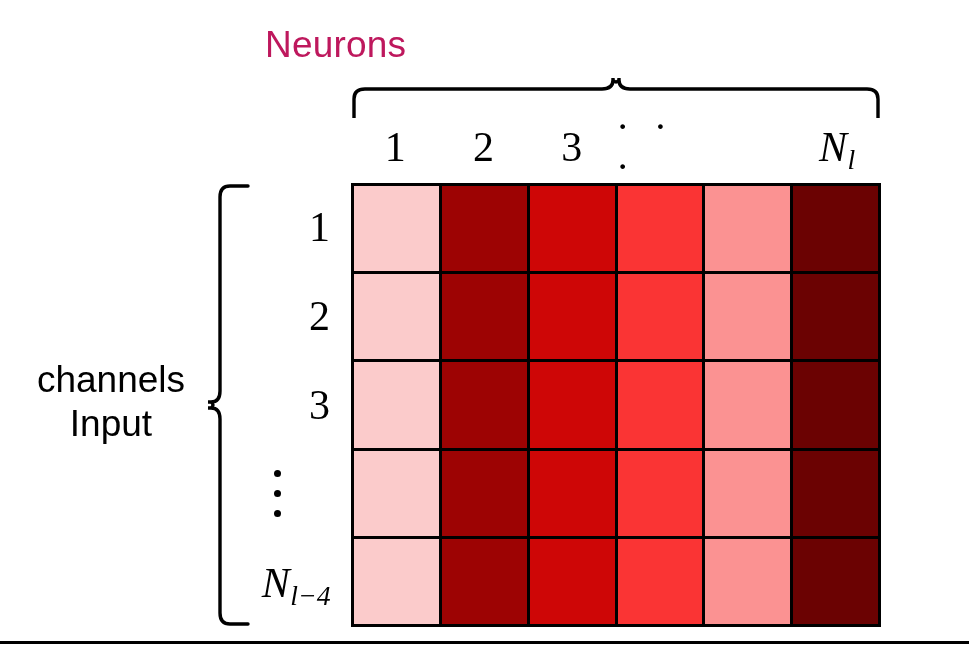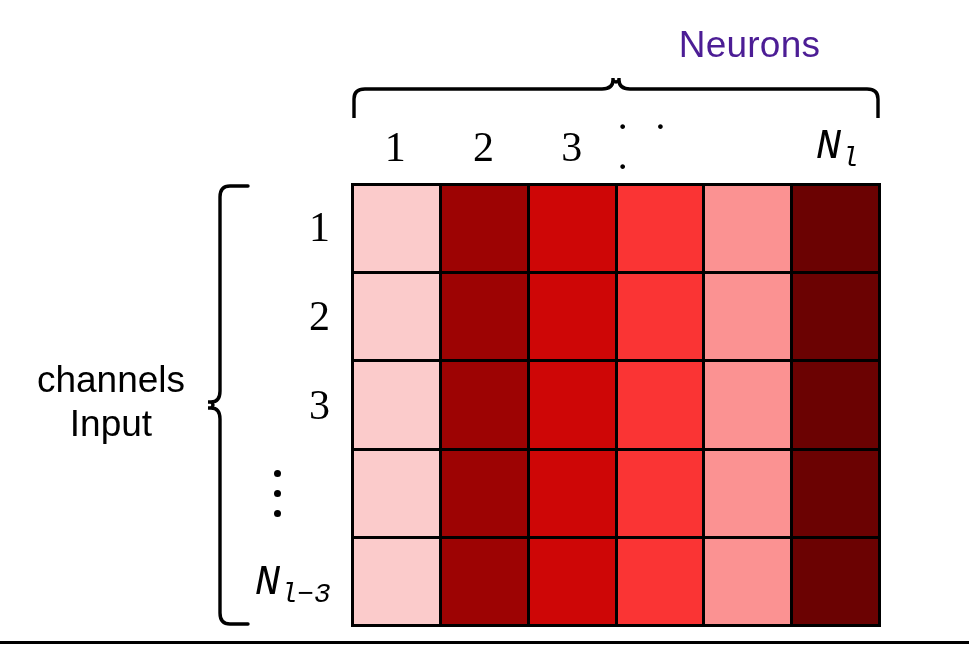--- a/index.html
+++ b/index.html
@@ -19,24 +19,23 @@
     background: #ffffff;
     overflow: hidden;
   }
 
   
   .top-label {
     position: absolute;
     left: 0;
     top: 24px;
     width: 969px;
-    text-align: center;
     font-family: "Liberation Sans", sans-serif;
     font-size: 37px;
-    color: #4c1d95;
+    color: #be185d;
     letter-spacing: 0.2px;
   }
   .top-label .inner {
     position: relative;
     left: 265px;
   }
 
   
   .brace-top {
     position: absolute;
@@ -59,21 +58,21 @@
     flex: 1 1 0;
     display: flex;
     align-items: center;
     justify-content: center;
     font-family: "Liberation Serif", serif;
     font-size: 42px;
     color: #000000;
     line-height: 1;
   }
   .mathvar {
-    font-family: Liberation Mono, monospace;
+    font-family: Liberation Serif, serif;
     font-style: italic;
   }
   .mathvar sub {
     font-style: italic;
     font-size: 0.66em;
     vertical-align: baseline;
     position: relative;
     top: 0.30em;
     left: 0.02em;
   }
@@ -217,21 +216,21 @@
   <div class="row-headers">
     <div class="row-head">1</div>
     <div class="row-head">2</div>
     <div class="row-head">3</div>
     <div class="row-head vdots">
       <span></span>
       <span></span>
       <span></span>
     </div>
     <div class="row-head">
-      <span class="mathvar"><span>N</span><sub>l−3</sub></span>
+      <span class="mathvar"><span>N</span><sub>l−4</sub></span>
     </div>
   </div>
 
   <div class="grid" id="heatmap-grid" style="grid-template-columns: repeat(6, 1fr); grid-template-rows: repeat(5, 1fr);">
       <div class="cell" style="background: rgb(251, 203, 203);"></div>
       <div class="cell" style="background: rgb(157, 3, 3);"></div>
       <div class="cell" style="background: rgb(206, 6, 6);"></div>
       <div class="cell" style="background: rgb(250, 52, 52);"></div>
       <div class="cell" style="background: rgb(251, 146, 146);"></div>
       <div class="cell" style="background: rgb(107, 2, 2);"></div>

